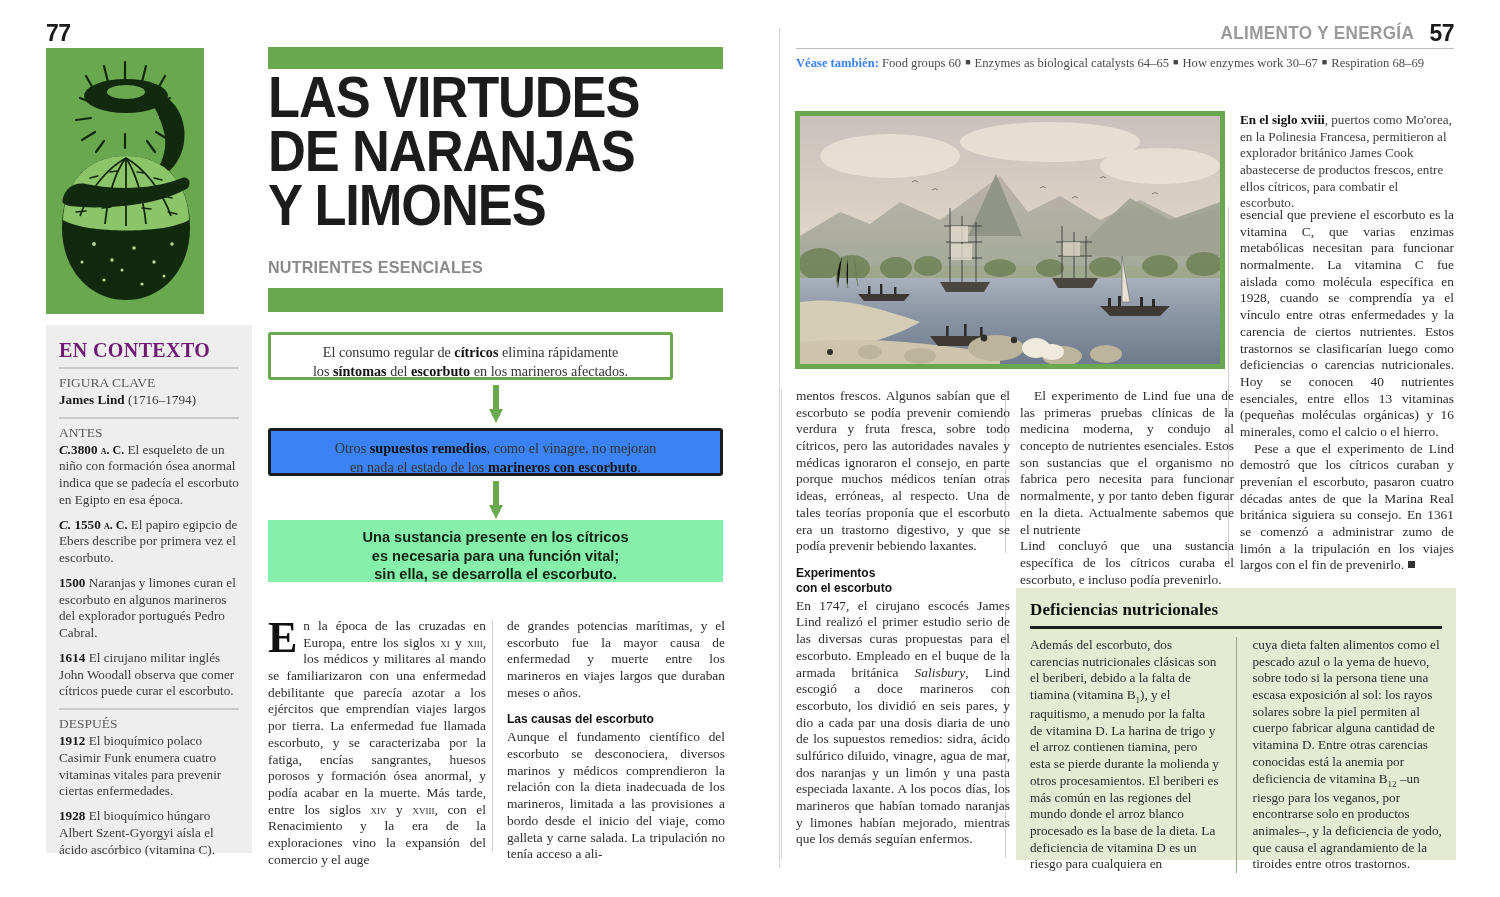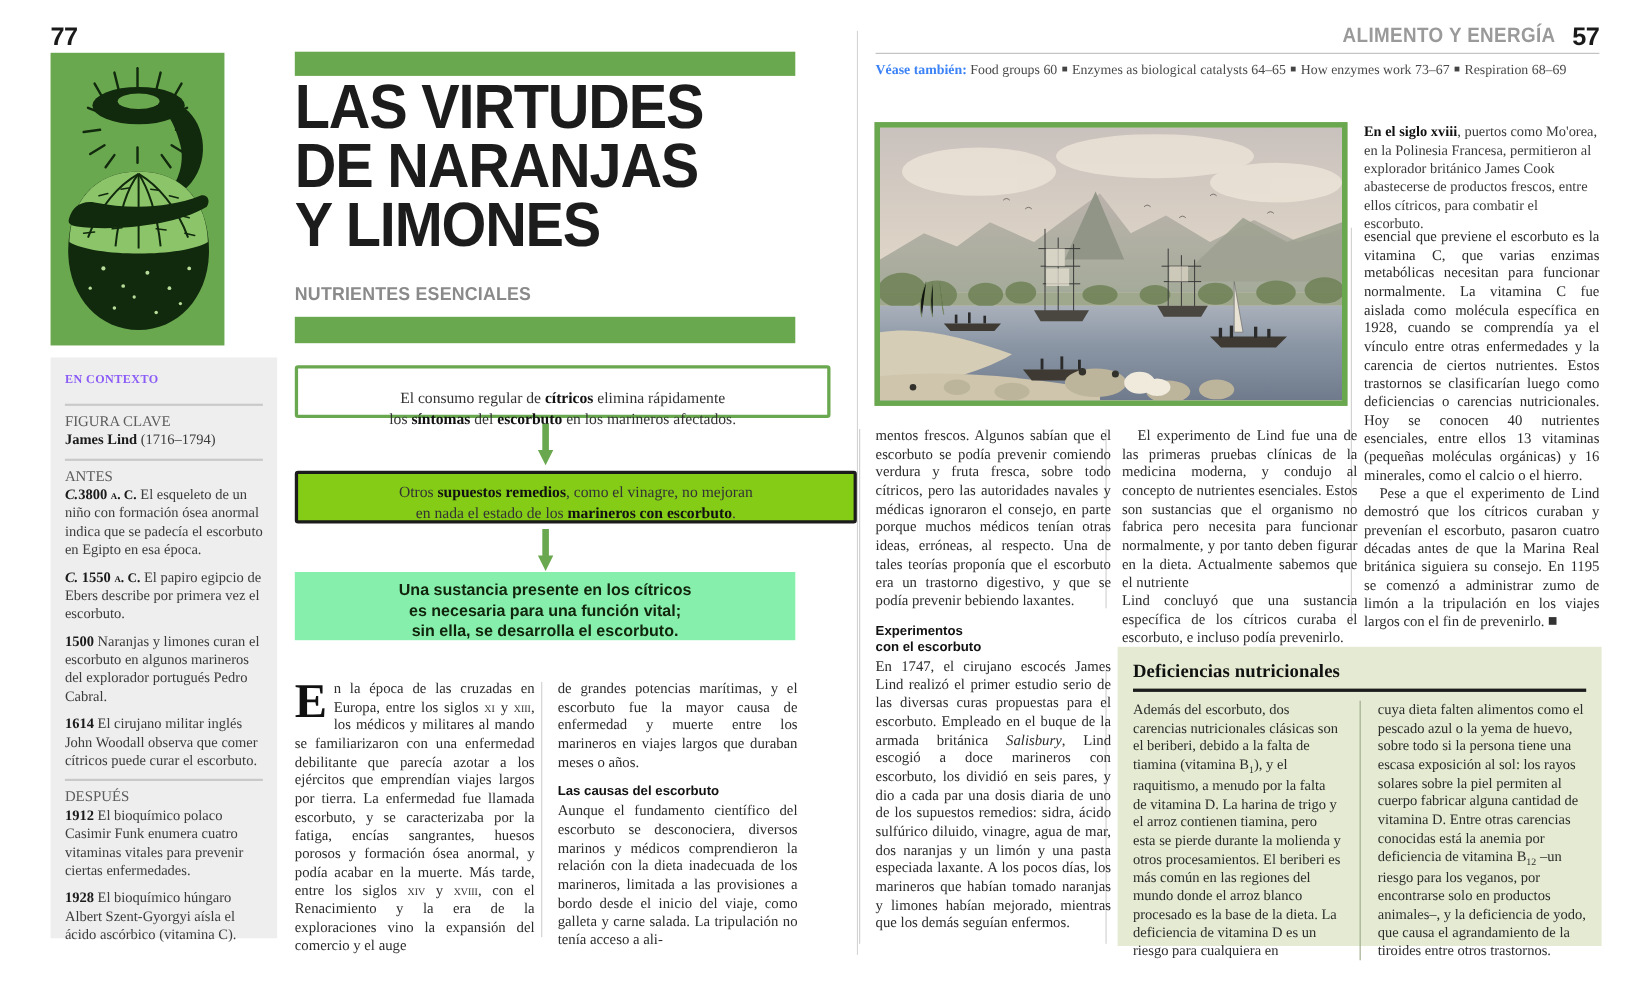--- a/index.html
+++ b/index.html
@@ -47,39 +47,39 @@
     transform:scaleX(0.95);transform-origin:left top;
   }
 
   
   .context{
     position:absolute;left:46px;top:325px;width:206px;height:528px;
     background:#eeeeee;
   }
   .context .inner{padding:14px 13px 12px 13px;}
   .context h2{
-    margin:0 0 16px 0;
+    margin:0 0 5px 0;
     font-family:"Liberation Serif", serif;
-    font-weight:bold;font-size:11px;letter-spacing:0.4px;color:#8b5cf6;
+    font-weight:bold;font-size:20px;letter-spacing:0.4px;color:#701a75;
   }
   .ctx-rule{height:2px;background:#c9c9c9;margin:5px 0 6px 0;}
   .ctx-label{font-size:13.5px;color:#5c5c5c;line-height:1.25;}
   .ctx-p{font-size:13.2px;line-height:1.27;color:#3b3b3b;margin:0 0 8px 0;}
   .ctx-p b{color:#1a1a1a;}
   .ctx-p .ital{font-style:italic;font-weight:bold;color:#1a1a1a;}
   .sc{font-variant:small-caps;font-weight:bold;color:#1a1a1a;font-size:12px;}
 
   
   .flowbox{
     position:absolute;left:268px;
     box-sizing:border-box;text-align:center;
     font-size:14.2px;line-height:1.32;color:#333;
   }
-  .fb1{top:332px;width:487px;height:48px;border:3px solid #6aa84f;border-radius:3px;padding-top:18px;background:#fff;}
-  .fb2{top:428px;width:511px;height:48px;border:3px solid #1c1c1c;border-radius:3px;padding-top:8px;background:#84cc16;}
+  .fb1{top:332px;width:405px;height:48px;border:3px solid #6aa84f;border-radius:3px;padding-top:8px;background:#fff;}
+  .fb2{top:428px;width:455px;height:48px;border:3px solid #1c1c1c;border-radius:3px;padding-top:8px;background:#3b82f6;}
   .fb3{top:520px;width:455px;height:62px;background:#86efac;padding-top:8px;
        font-family:"Liberation Sans", sans-serif;font-weight:bold;font-size:14.6px;line-height:1.28;color:#10250c;}
   .flowbox b{color:#111;}
   .arrow{position:absolute;left:489px;width:14px;}
   .arrow svg{display:block;}
   .a1{top:385px;}
   .a2{top:481px;}
 
   
   .lcol{position:absolute;top:618px;width:218px;font-size:13.4px;line-height:1.245;color:#2c2c2c;}
@@ -315,21 +315,21 @@
 
   <div class="page-right"></div>
   <div class="gutter"></div>
 
   <div class="running-head">ALIMENTO Y ENERGÍA</div>
   <div class="folio-right">57</div>
   <div class="see-rule"></div>
 
   <div class="see-also">
     <b>Véase también:</b>
-    <span>Food groups 60</span><span class="bullet">■</span><span>Enzymes as biological catalysts 64–65</span><span class="bullet">■</span><span>How enzymes work 73–67</span><span class="bullet">■</span><span>Respiration 68–69</span>
+    <span>Food groups 60</span><span class="bullet">■</span><span>Enzymes as biological catalysts 64–65</span><span class="bullet">■</span><span>How enzymes work 30–67</span><span class="bullet">■</span><span>Respiration 68–69</span>
   </div>
 
   <div class="painting">
     <svg viewBox="0 0 420 248" preserveAspectRatio="none">
       <defs>
         <linearGradient id="sky" x1="0" y1="0" x2="0" y2="1">
           <stop offset="0%" stop-color="#c9c1bd"></stop>
           <stop offset="45%" stop-color="#ddd3c6"></stop>
           <stop offset="100%" stop-color="#e8dfd1"></stop>
         </linearGradient>
@@ -475,21 +475,21 @@
     <div class="justified hyph">En 1747, el cirujano escocés James Lind realizó el primer estudio serio de las diversas curas propuestas para el escorbuto. Empleado en el buque de la armada británica <i>Salisbury</i>, Lind escogió a doce marineros con escorbuto, los dividió en seis pares, y dio a cada par una dosis diaria de uno de los supuestos remedios: sidra, ácido sulfúrico diluido, vinagre, agua de mar, dos naranjas y un limón y una pasta especiada laxante. A los pocos días, los marineros que habían tomado naranjas y limones habían mejorado, mientras que los demás seguían enfermos.</div>
   </div>
 
   <div class="rcol rc2">
     <div class="justified hyph" style="text-indent:14px;">El experimento de Lind fue una de las primeras pruebas clínicas de la medicina moderna, y condujo al concepto de nutrientes esenciales. Estos son sustancias que el organismo no fabrica pero necesita para funcionar normalmente, y por tanto deben figurar en la dieta. Actualmente sabemos que el nutriente</div>
     <div class="justified hyph">Lind concluyó que una sustancia específica de los cítricos curaba el escorbuto, e incluso podía prevenirlo.</div>
   </div>
 
   <div class="rcol rc3">
     <div class="justified hyph">esencial que previene el escorbuto es la vitamina C, que varias enzimas metabólicas necesitan para funcionar normalmente. La vitamina C fue aislada como molécula específica en 1928, cuando se comprendía ya el vínculo entre otras enfermedades y la carencia de ciertos nutrientes. Estos trastornos se clasificarían luego como deficiencias o carencias nutricionales. Hoy se conocen 40 nutrientes esenciales, entre ellos 13 vitaminas (pequeñas moléculas orgánicas) y 16 minerales, como el calcio o el hierro.</div>
-    <div class="justified hyph" style="text-indent:14px;"><span>Pese a que el experimento de Lind demostró que los cítricos curaban y prevenían el escorbuto, pasaron cuatro décadas antes de que la Marina Real británica siguiera su consejo. En 1195 se comenzó a administrar zumo de limón a la tripulación en los viajes largos con el fin de prevenirlo.</span><span class="endmark"></span></div>
+    <div class="justified hyph" style="text-indent:14px;"><span>Pese a que el experimento de Lind demostró que los cítricos curaban y prevenían el escorbuto, pasaron cuatro décadas antes de que la Marina Real británica siguiera su consejo. En 1361 se comenzó a administrar zumo de limón a la tripulación en los viajes largos con el fin de prevenirlo.</span><span class="endmark"></span></div>
   </div>
 
   <div class="defbox">
     <h3>Deficiencias nutricionales</h3>
     <div class="def-rule"></div>
     <div class="def-cols">
       <div class="def-col hyph">Además del escorbuto, dos carencias nutricionales clásicas son el beriberi, debido a la falta de tiamina (vitamina B<sub>1</sub>), y el raquitismo, a menudo por la falta de vitamina D. La harina de trigo y el arroz contienen tiamina, pero esta se pierde durante la molienda y otros procesamientos. El beriberi es más común en las regiones del mundo donde el arroz blanco procesado es la base de la dieta. La deficiencia de vitamina D es un riesgo para cualquiera en</div>
       <div class="def-div"></div>
       <div class="def-col hyph">cuya dieta falten alimentos como el pescado azul o la yema de huevo, sobre todo si la persona tiene una escasa exposición al sol: los rayos solares sobre la piel permiten al cuerpo fabricar alguna cantidad de vitamina D. Entre otras carencias conocidas está la anemia por deficiencia de vitamina B<sub>12</sub> –un riesgo para los veganos, por encontrarse solo en productos animales–, y la deficiencia de yodo, que causa el agrandamiento de la tiroides entre otros trastornos.</div>
     </div>

